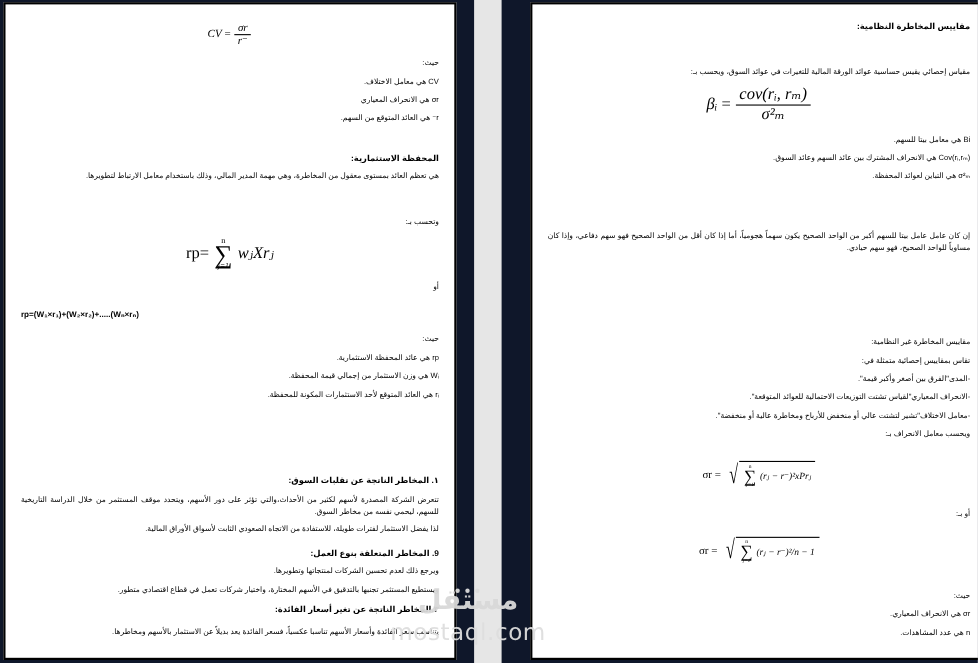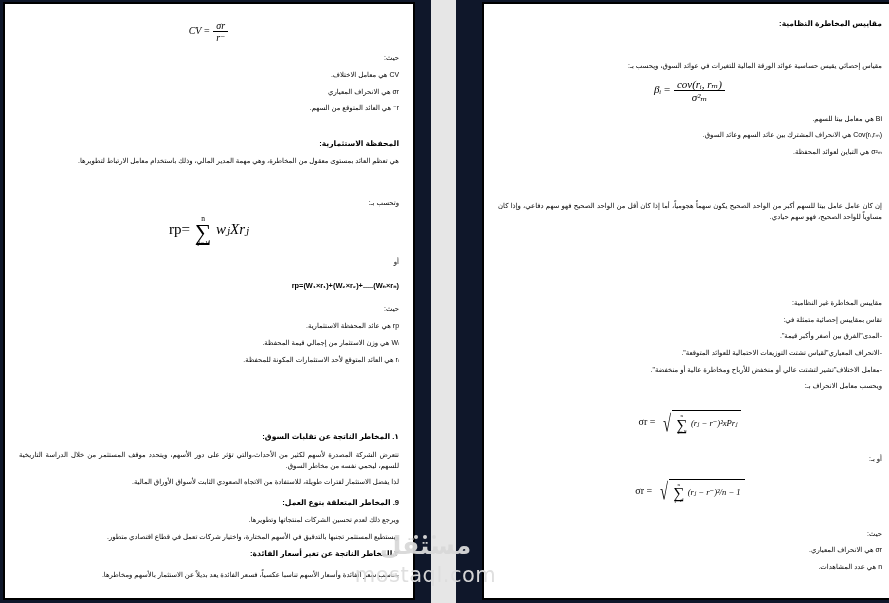--- a/index.html
+++ b/index.html
@@ -150,21 +150,21 @@
     margin-right: -1px;
   }
   .sqrt > .radicand {
     display: inline-block;
     vertical-align: middle;
     border-top: 1px solid #000;
     padding: 2px 4px 1px 3px;
   }
   .bold-math {
     direction: ltr;
-    text-align: right;
+    text-align: left;
     font-weight: bold;
     font-size: 7.4px;
     font-family: "Liberation Sans", "DejaVu Sans", sans-serif;
     color: #000;
     margin: 0;
   }
   .rp-line {
     direction: ltr;
     text-align: center;
     font-size: 15px;
@@ -324,21 +324,21 @@
     <div class="page-inner">
 
       <div class="h-bold" style="margin-top:6px;">مقاييس المخاطرة النظامية:</div>
 
       <div class="sp8"></div>
 
       <div class="body-line">مقياس إحصائي يقيس حساسية عوائد الورقة المالية للتغيرات في عوائد السوق، ويحسب بـ:</div>
 
       <div class="sp2"></div>
 
-      <div class="math-row" style="font-size:11px;">
+      <div class="math-row" style="font-size:15px;">
         <span class="mi">βᵢ</span>
         <span class="mup">=</span>
         <span class="frac">
           <span class="num mi">cov(rᵢ, rₘ)</span>
           <span class="den mi">σ²ₘ</span>
         </span>
       </div>
 
       <div class="sp3"></div>
 

